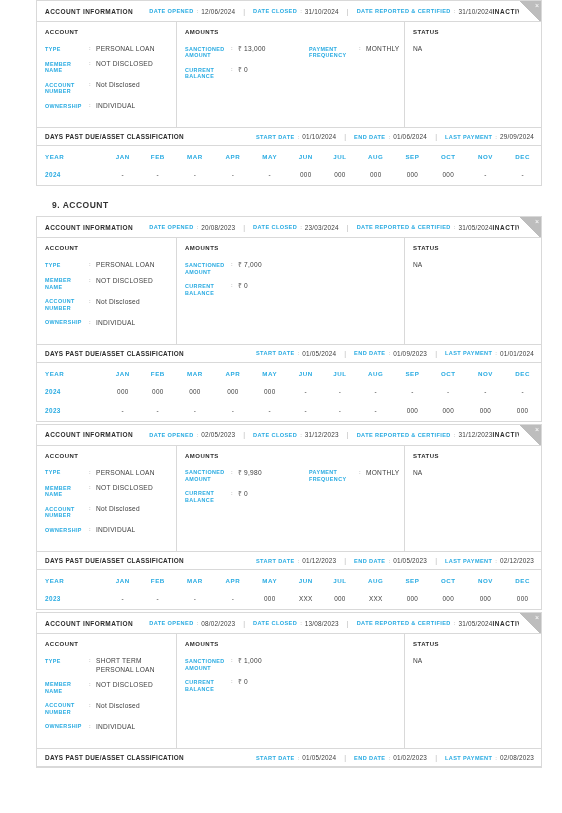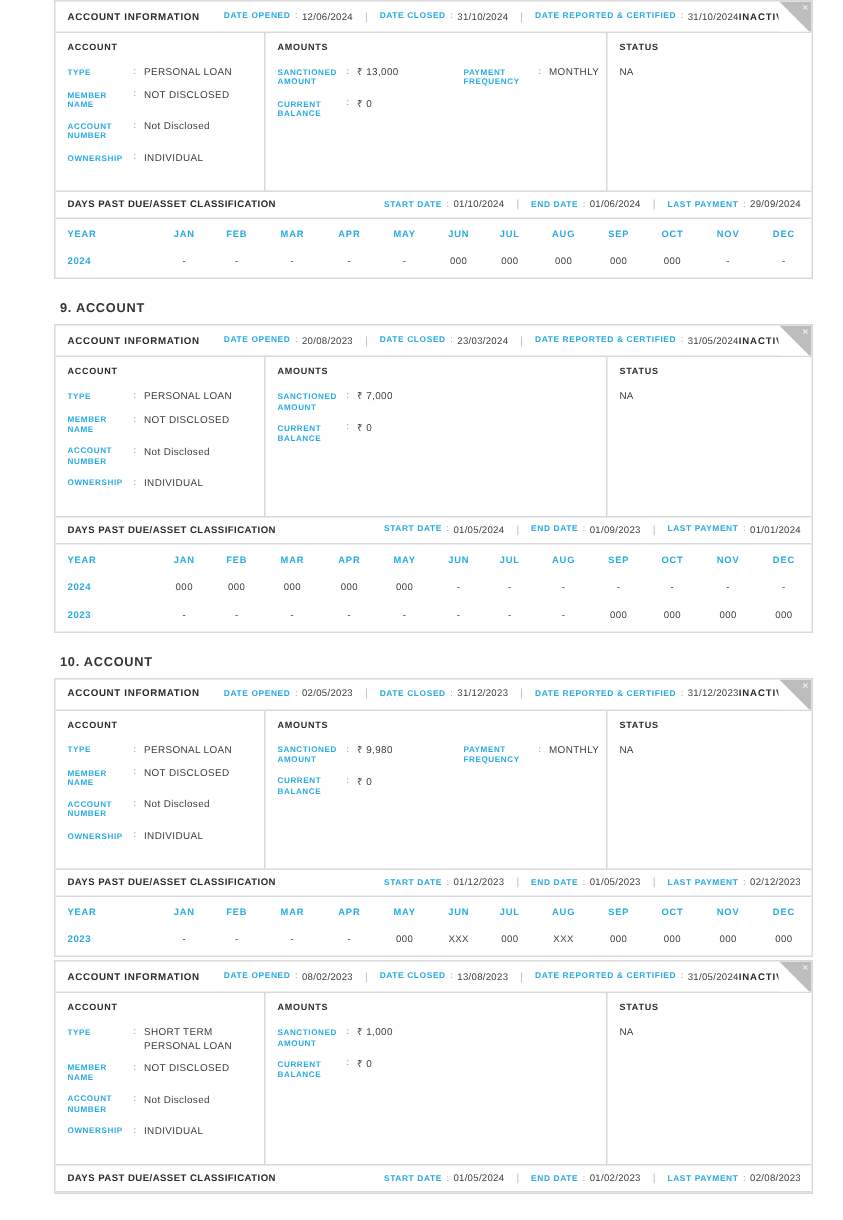--- a/index.html
+++ b/index.html
@@ -11,21 +11,21 @@
   }
   body { padding: 0; overflow-x: hidden; }
 
   .page { width: 562px; padding: 0 20px 0 36px; }
 
   .section-title {
     font-size: 8.5px;
     font-weight: bold;
     letter-spacing: 0.5px;
     color: #333333;
-    margin: 14px 0 6px 4px;
+    margin: 14px 0 6px 16px;
   }
 
   .account-card {
     border: 1px solid #d9d9d9;
     background: #ffffff;
     margin-bottom: 2px;
     position: relative;
   }
 
   
@@ -450,21 +450,20 @@
             <td class="dash">-</td>
             <td class="dash">-</td>
             <td>000</td>
             <td>000</td>
             <td>000</td>
             <td>000</td>
           </tr>
         </tbody>
       </table>
     </div>
-    <div class="section-title">10. ACCOUNT</div>
     <div class="account-card">
       <div class="card-header">
         <span class="hdr-title">ACCOUNT INFORMATION</span>
         <div class="hdr-meta">
           <span class="meta-item">
             <span class="meta-label">DATE OPENED</span>
             <span class="meta-sep">:</span>
             <span class="meta-val">02/05/2023</span>
           </span>
           <span class="meta-divider">|</span>

